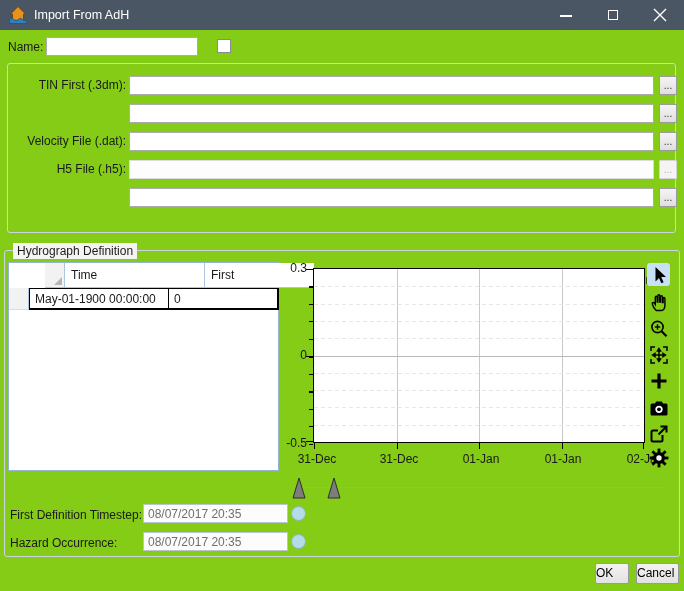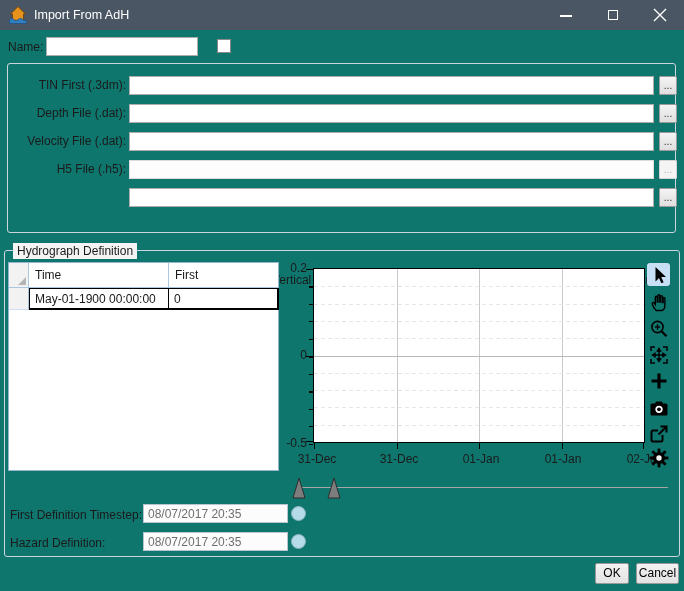--- a/index.html
+++ b/index.html
@@ -1,18 +1,18 @@
 <!DOCTYPE html>
 <html><head>
 <meta charset="utf-8">
 <style>
   * { margin:0; padding:0; box-sizing:border-box; }
   html,body { width:684px; height:591px; }
   body { font-family:"Liberation Sans", sans-serif; font-size:12px; color:#1a1a1a; }
-  #dialog { position:relative; width:684px; height:591px; background:#0f766e; overflow:hidden; }
+  #dialog { position:relative; width:684px; height:591px; background:#84cc16; overflow:hidden; }
 
   
   #titlebar { position:absolute; left:0; top:0; width:684px; height:30px; background:#4a5663; }
   #app-icon { position:absolute; left:8px; top:5px; width:20px; height:20px; }
   #title-text { position:absolute; left:34px; top:0; height:30px; line-height:30px; color:#ffffff; font-size:12.5px; }
   .winbtn { position:absolute; top:0; width:32px; height:30px; cursor:default; }
   #btn-min { left:550px; } #btn-max { left:597px; } #btn-close { left:644px; }
   #btn-min .bar { position:absolute; left:10px; top:15px; width:12px; height:1.5px; background:#fff; }
   #btn-max .box { position:absolute; left:11px; top:10px; width:10px; height:10px; border:1.4px solid #fff; }
   #btn-close svg { position:absolute; left:9px; top:8px; }
@@ -38,21 +38,21 @@
   .disabled-btn { border-color:#d4d4d4 !important; color:#b8b8b8 !important; background:#f4f4f4 !important; }
 
   
   #units-label-left { position:absolute; left:120px; top:206px; width:330px; text-align:right; height:20px; line-height:20px; }
   #units-toggle { position:absolute; left:455px; top:205px; width:84px; height:20px; border-radius:10px; background:linear-gradient(#6c6c6c,#3d3d3d); border:1px solid #8f8f8f; }
   #units-thumb { position:absolute; left:1px; top:1px; width:38px; height:16px; border-radius:8px; background:linear-gradient(#ffffff,#d6d6d6); border:1px solid #bdbdbd; }
   #units-label-right { position:absolute; left:544px; top:206px; height:20px; line-height:20px; }
 
   
   #hydro-table { position:absolute; left:8px; top:262px; width:271px; height:209px; background:#fff; border:1px solid #94b4cf; }
-  .th-cell { position:absolute; top:0; height:25px; line-height:25px; padding-left:6px; border-right:1px solid #abc7e0; border-bottom:1px solid #abc7e0; background:#fff; }
+  .th-cell { position:absolute; top:0; height:25px; line-height:25px; padding-left:6px; border-right:1px solid #abc7e0; border-bottom:1px solid #abc7e0; background:#fff;margin-left:36px; }
   #th-corner { left:0; width:20px; background:#f2f2f2; }
   #th-time { left:20px; width:140px; }
   #th-values { left:160px; width:109px; border-right:none; }
   #corner-tri { position:absolute; right:2px; bottom:2px; width:0; height:0; border-left:8px solid transparent; border-bottom:8px solid #b5b5b5; }
   #row-selector { position:absolute; left:0; top:25px; width:20px; height:22px; background:#f2f2f2; border-right:1px solid #abc7e0; border-bottom:1px solid #cfdef0; }
   .td-cell { position:absolute; top:25px; height:22px; line-height:20px; padding-left:5px; background:#fff; }
   #td-time { left:20px; width:140px; border:1px solid #000; border-bottom:2px solid #000; }
   #td-values { left:160px; width:110px; border:1px solid #000; border-bottom:2px solid #000; border-right:2.5px solid #000; border-left:none; }
 
   
@@ -79,21 +79,21 @@
 
   
   #fht-label { left:10px; top:506px; }
   #fht-input { left:143px; top:504px; width:145px; color:#6e6e6e; border-color:#b9c4ce; background:#fcfcfc; }
   #haz-label { left:10px; top:534px; }
   #haz-input { left:143px; top:532px; width:145px; color:#6e6e6e; border-color:#b9c4ce; background:#fcfcfc; }
   .circle-btn { position:absolute; left:291px; width:15px; height:15px; border-radius:50%; background:#b5dbe9; border:1px solid #8cb2c4; }
   #fht-circle { top:506px; } #haz-circle { top:534px; }
 
   
-  .pushbtn { position:absolute; top:563px; height:21px; background:linear-gradient(#f3f3f3,#e2e2e2); border:1px solid #999; border-radius:2px; text-align:center; line-height:19px; font-size:12px; color:#000; }
+  .pushbtn { position:absolute; top:563px; height:21px; background:linear-gradient(#f3f3f3,#e2e2e2); border:1px solid #999; border-radius:2px; text-align:left; line-height:19px; font-size:12px; color:#000; }
   #ok-btn { left:595px; width:34px; }
   #cancel-btn { left:636px; width:43px; }
 </style>
 </head>
 <body>
 
 <div id="dialog">
 
   <div id="titlebar">
     <span id="app-icon">
@@ -119,21 +119,20 @@
   <span class="lbl" id="name-label">Name:</span>
   <input class="txtinput" id="name-input" value="" style="">
   <div id="h5-checkbox"></div>
 
   <div class="groupbox" id="file-group">
 
     <span class="frow-label" style="top:12px">TIN First (.3dm):</span>
     <input class="frow-input" style="top: 12px;">
     <button class="frow-btn" style="top:12px">...</button>
 
-    <span class="frow-label" style="top:40px">Depth File (.dat):</span>
     <input class="frow-input" style="top: 40px;">
     <button class="frow-btn" style="top:40px">...</button>
 
     <span class="frow-label" style="top:68px">Velocity File (.dat):</span>
     <input class="frow-input" style="top: 68px;">
     <button class="frow-btn" style="top:68px">...</button>
 
     <span class="frow-label" style="top:96px">H5 File (.h5):</span>
     <input class="frow-input disabled-input" style="top: 96px;" disabled="">
     <button class="frow-btn disabled-btn" style="top:96px" disabled="">...</button>
@@ -156,21 +155,21 @@
     <div class="th-cell" id="th-corner">
         <div id="corner-tri"></div>
       </div>
     <div class="th-cell" id="th-time">Time</div>
     <div class="th-cell" id="th-values">First</div>
     <div id="row-selector"></div>
     <div class="td-cell" id="td-time">May-01-1900 00:00:00</div>
     <div class="td-cell" id="td-values">0</div>
   </div>
 
-  <span class="ylab" style="left:277px; top:261px">0.2</span>
+  <span class="ylab" style="left:277px; top:261px">0.3</span>
   <span class="ylab" style="left:277px; top:348px">0</span>
   <span class="ylab" style="left:277px; top:436px">-0.5</span>
 
   <div id="plot">
     <div class="vgrid" style="left:25%"></div>
     <div class="vgrid" style="left:50%"></div>
     <div class="vgrid" style="left:75%"></div>
     <div class="hminor" style="top:10%"></div>
     <div class="hminor" style="top:20%"></div>
     <div class="hminor" style="top:30%"></div>
@@ -280,20 +279,20 @@
   <div class="range-handle" style="left:327px">
     <svg width="14" height="22" viewBox="0 0 14 22">
       <polygon points="7,1 13,21 1,21" fill="#7d7d7d" stroke="#2e2e2e" stroke-width="1"></polygon>
     </svg>
   </div>
 
   <span class="lbl" id="fht-label">First Definition Timestep:</span>
   <input class="txtinput" id="fht-input" readonly="" value="08/07/2017 20:35" style="">
   <div class="circle-btn" id="fht-circle"></div>
 
-  <span class="lbl" id="haz-label">Hazard Definition:</span>
+  <span class="lbl" id="haz-label">Hazard Occurrence:</span>
   <input class="txtinput" id="haz-input" readonly="" value="08/07/2017 20:35" style="">
   <div class="circle-btn" id="haz-circle"></div>
 
   <button class="pushbtn" id="ok-btn">OK</button>
   <button class="pushbtn" id="cancel-btn">Cancel</button>
 
 </div>
 
 </body></html>

